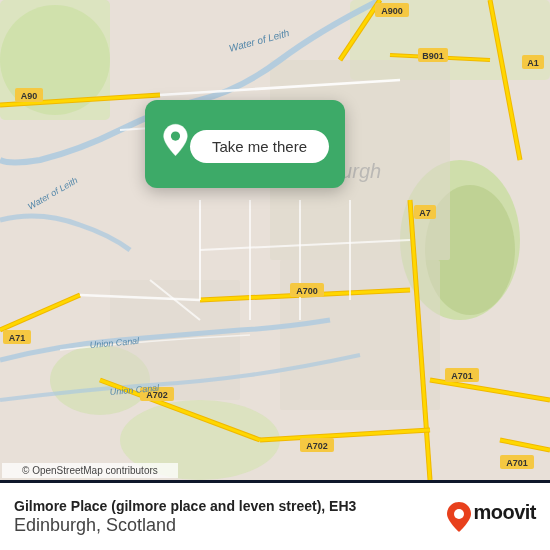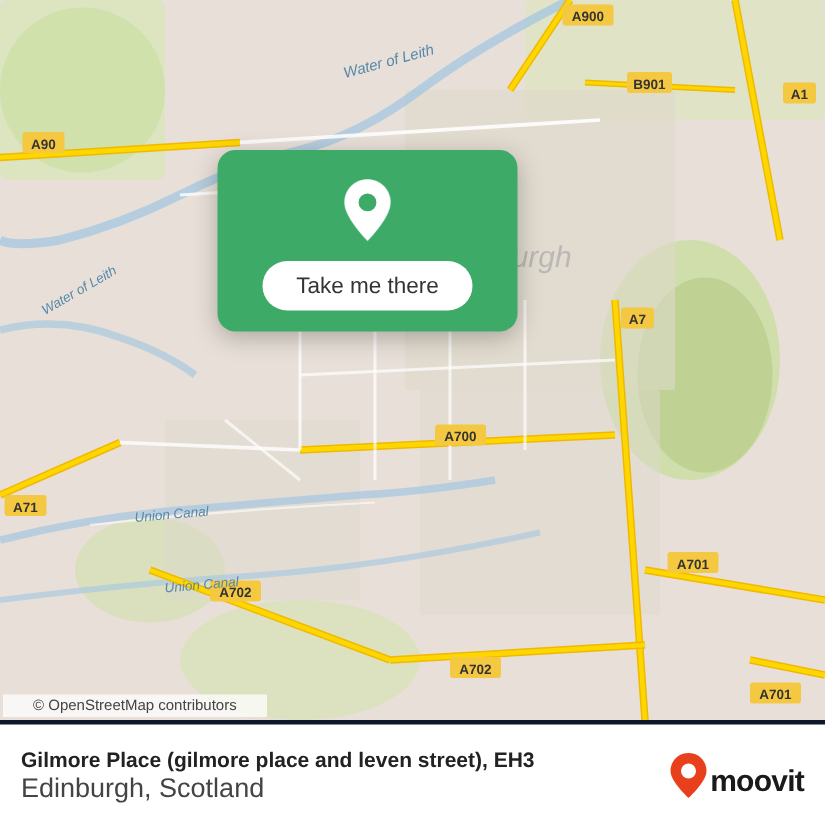--- a/index.html
+++ b/index.html
@@ -22,21 +22,21 @@
     
     #location-card {
       position: absolute;
       top: 100px;
       left: 145px;
       width: 200px;
       background: #3daa68;
       border-radius: 12px;
       padding: 18px 16px 14px;
       display: flex;
-      flex-direction: column;
+      flex-direction: row;
       align-items: center;
       box-shadow: 0 4px 16px rgba(0,0,0,0.25);
       z-index: 10;
     }
 
     .pin-icon {
       width: 44px;
       height: 44px;
       margin-bottom: 12px;
     }
@@ -76,21 +76,21 @@
       line-height: 1.3;
     }
 
     .location-sub {
       font-size: 18px;
       color: #444;
     }
 
     .moovit-logo {
       display: flex;
-      align-items: flex-end;
+      align-items: flex-start;
       gap: 0;
       margin-left: 10px;
     }
 
     .moovit-text {
       font-size: 20px;
       font-weight: bold;
       color: #1a1a1a;
       letter-spacing: -0.5px;
     }

